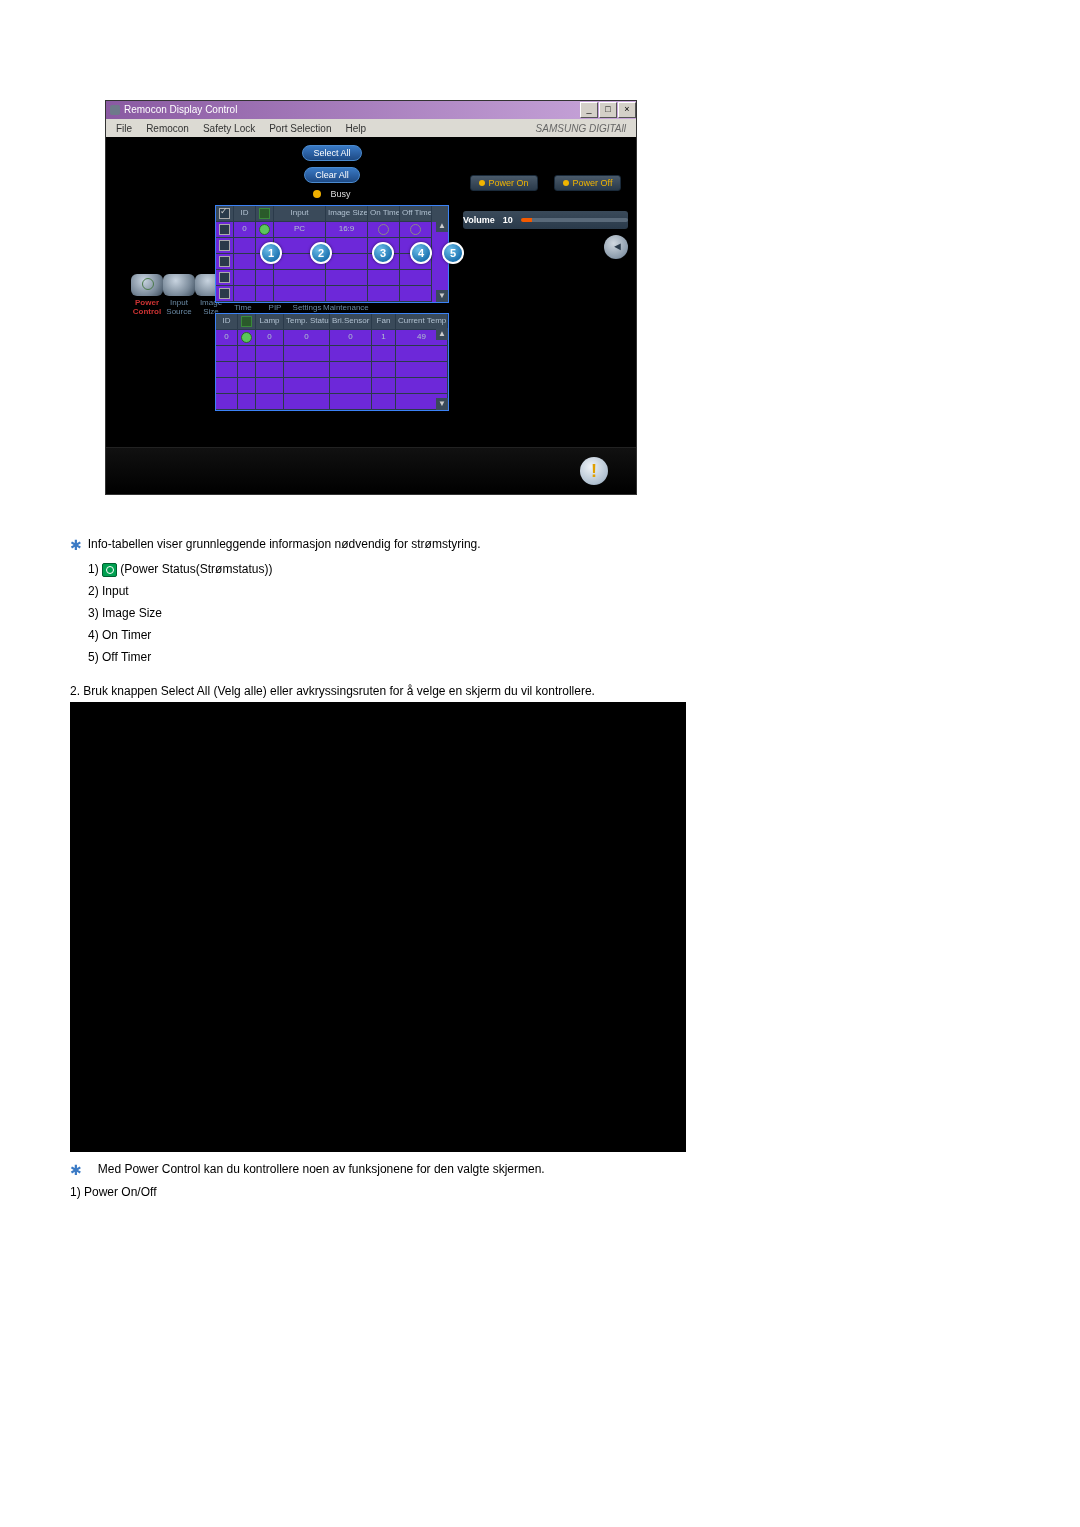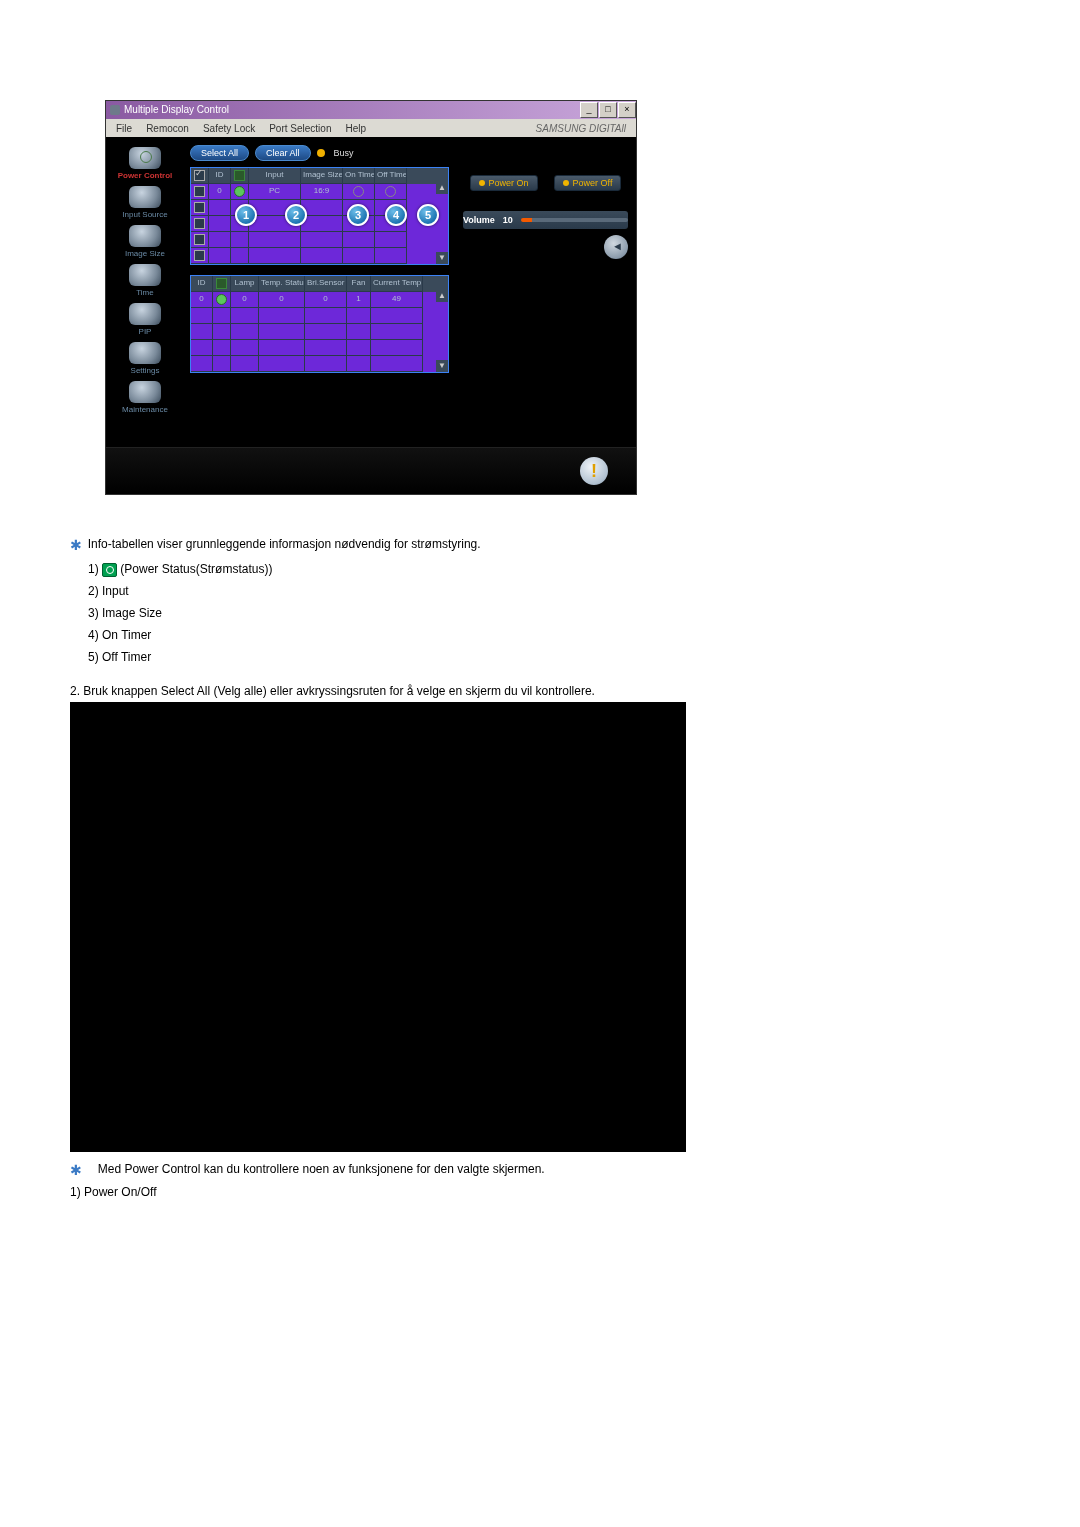--- a/index.html
+++ b/index.html
@@ -63,22 +63,22 @@
     background: #000;
     display: flex;
     height: 310px;
   }
   .sidebar {
     width: 78px;
     background: #000;
     border-right: 0;
     padding: 8px 0 0 0;
     display: flex;
-    flex-direction: column;
     align-items: center;
+    margin-left: 25px;
   }
   .side-item {
     width: 70px;
     margin-bottom: 2px;
     text-align: center;
     color: #6a8aa5;
     font-size: 8px;
     padding: 2px 0;
   }
   .side-item.active { color: #cc3333; font-weight: bold; }
@@ -99,20 +99,21 @@
   }
   .center {
     flex: 1;
     padding: 8px 6px;
   }
   .toolbar {
     display: flex;
     align-items: center;
     gap: 6px;
     margin-bottom: 6px;
+    flex-direction: column;
   }
   .toolbar-btn {
     background: linear-gradient(to bottom, #3a7ac5, #1e4a85);
     color: #fff;
     font-size: 9px;
     padding: 2px 10px;
     border-radius: 8px;
     border: 1px solid #4a8acf;
     text-align: center;
   }
@@ -255,21 +256,21 @@
 </style>
 </head>
 <body>
 
 <div class="page">
 
   <div class="app-window">
     <div class="titlebar">
       <div class="titlebar-left">
         <span class="titlebar-icon"></span>
-        <span>Multiple Display Control</span>
+        <span>Remocon Display Control</span>
       </div>
       <div class="win-controls">
         <div class="win-btn">_</div>
         <div class="win-btn">□</div>
         <div class="win-btn">×</div>
       </div>
     </div>
     <div class="menubar">
       <div class="menubar-left">
         <span>File</span>

